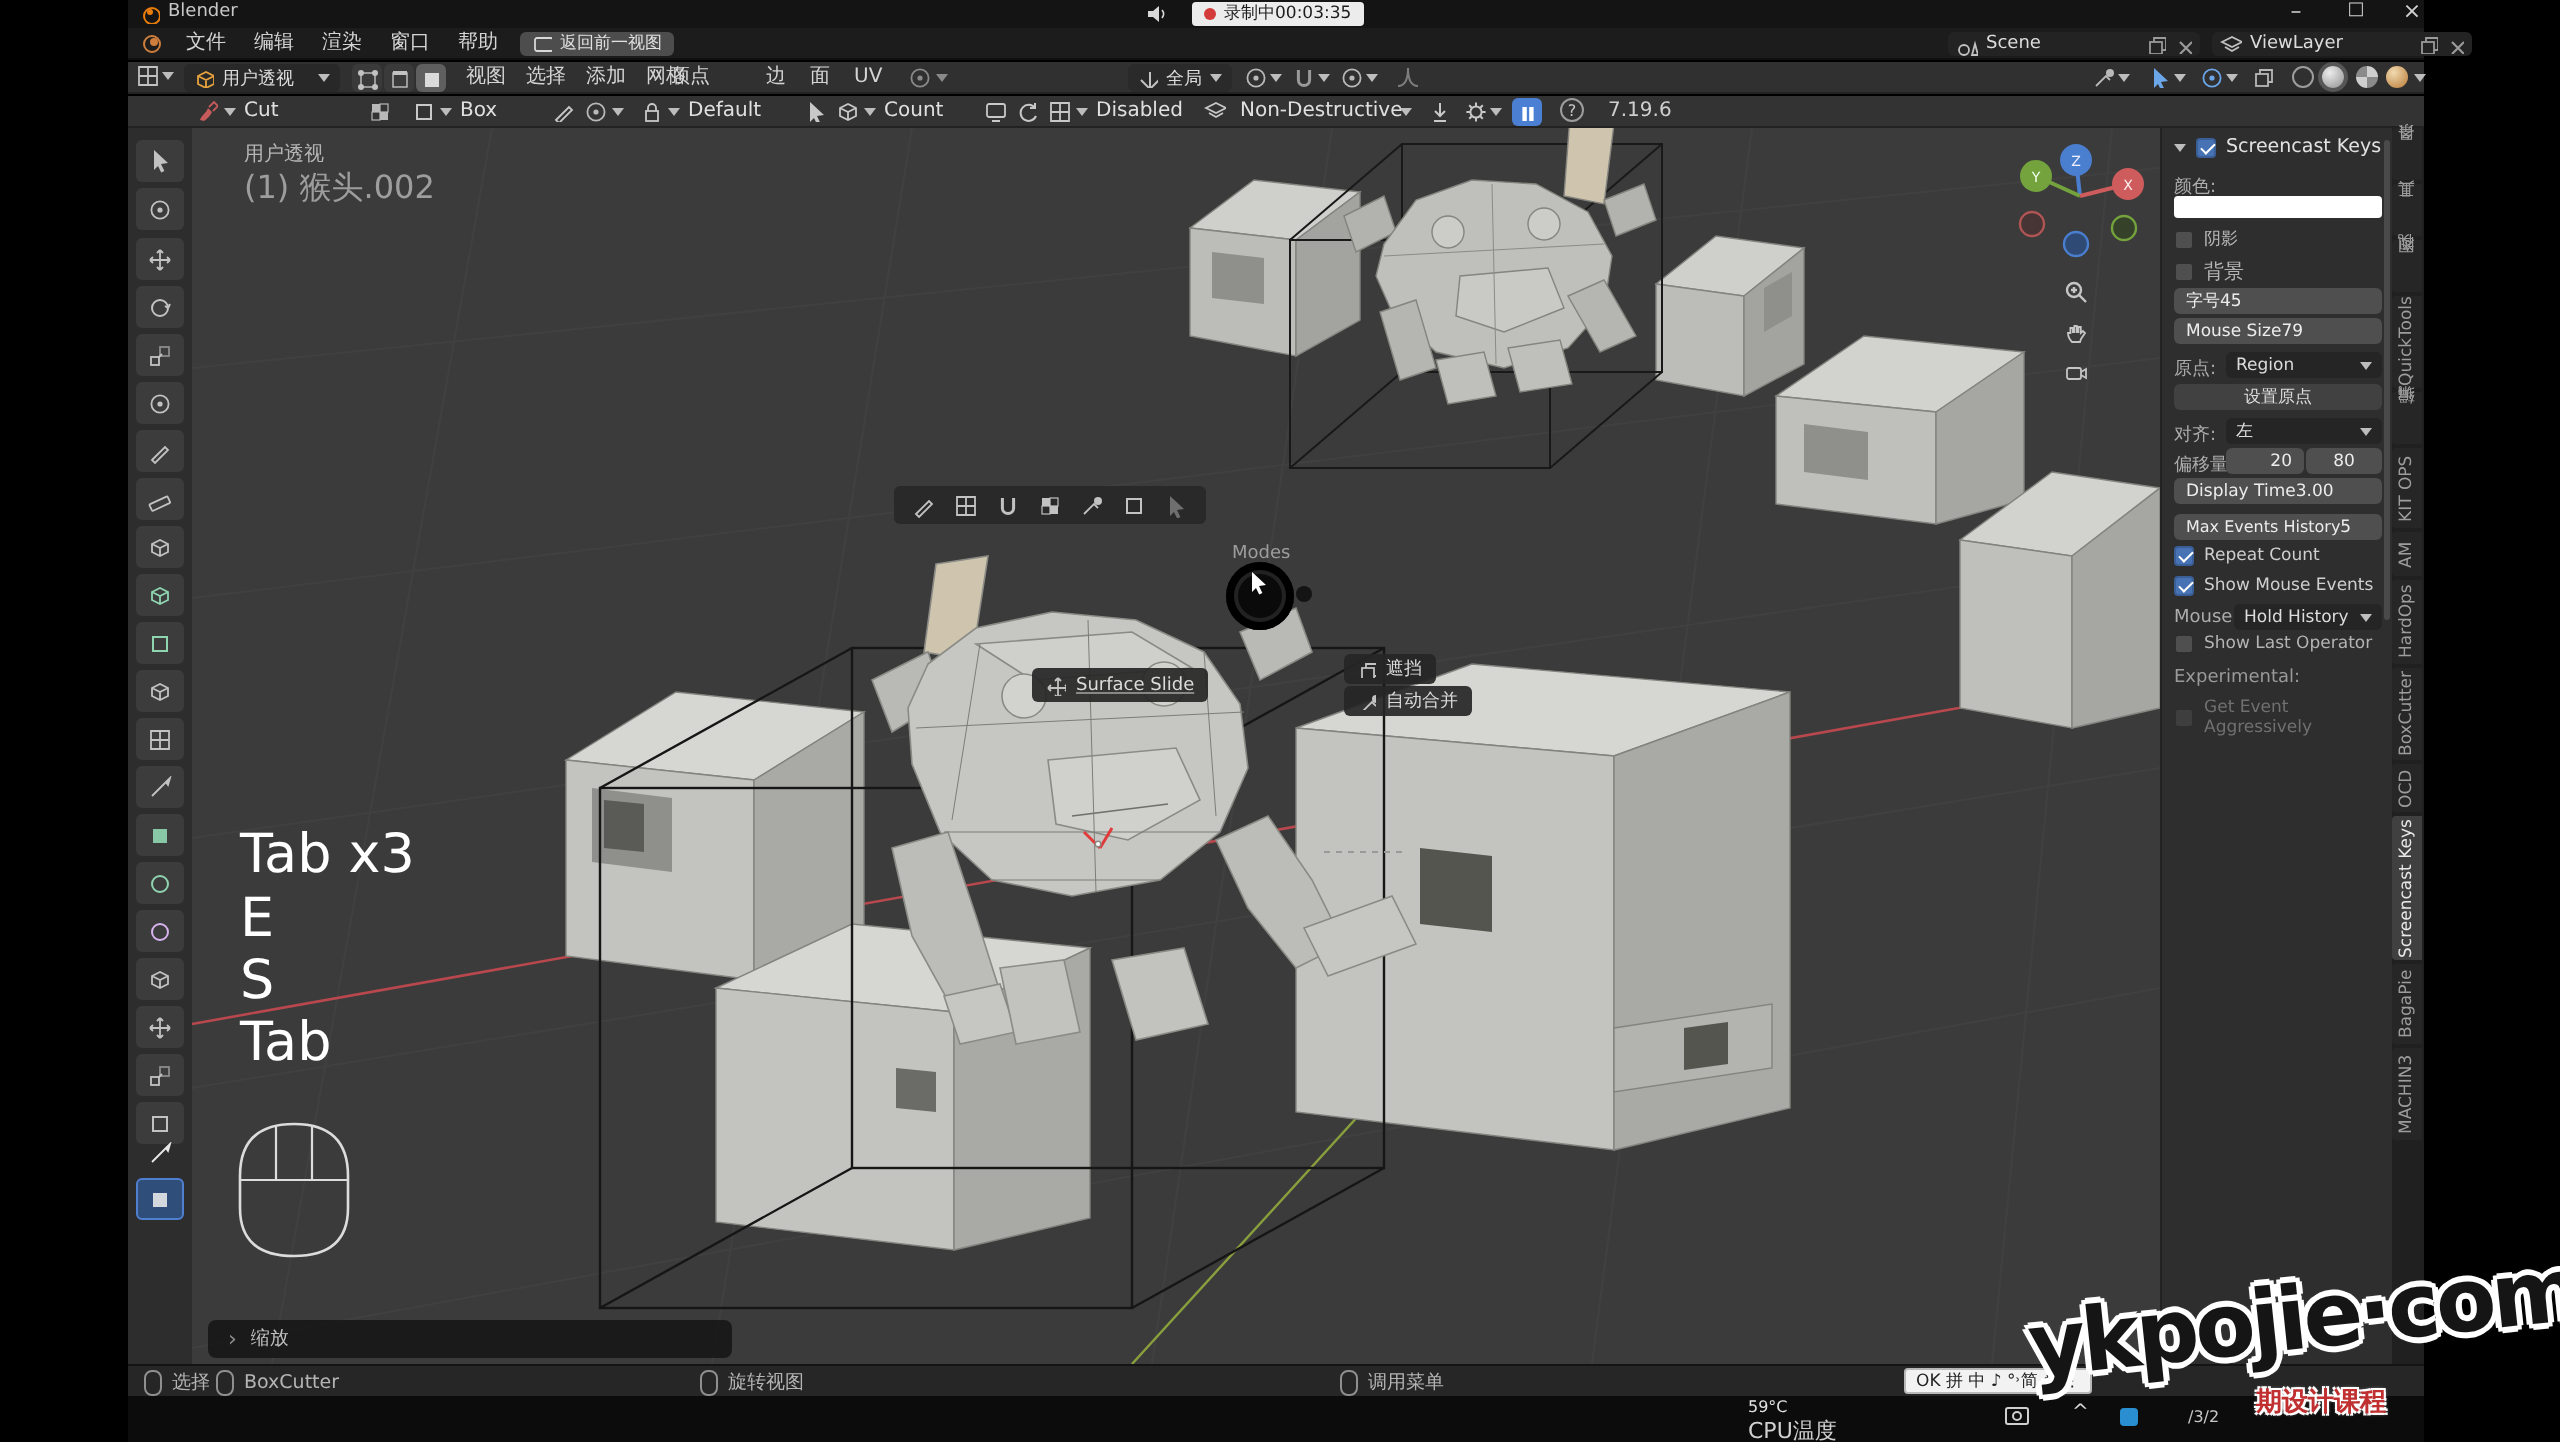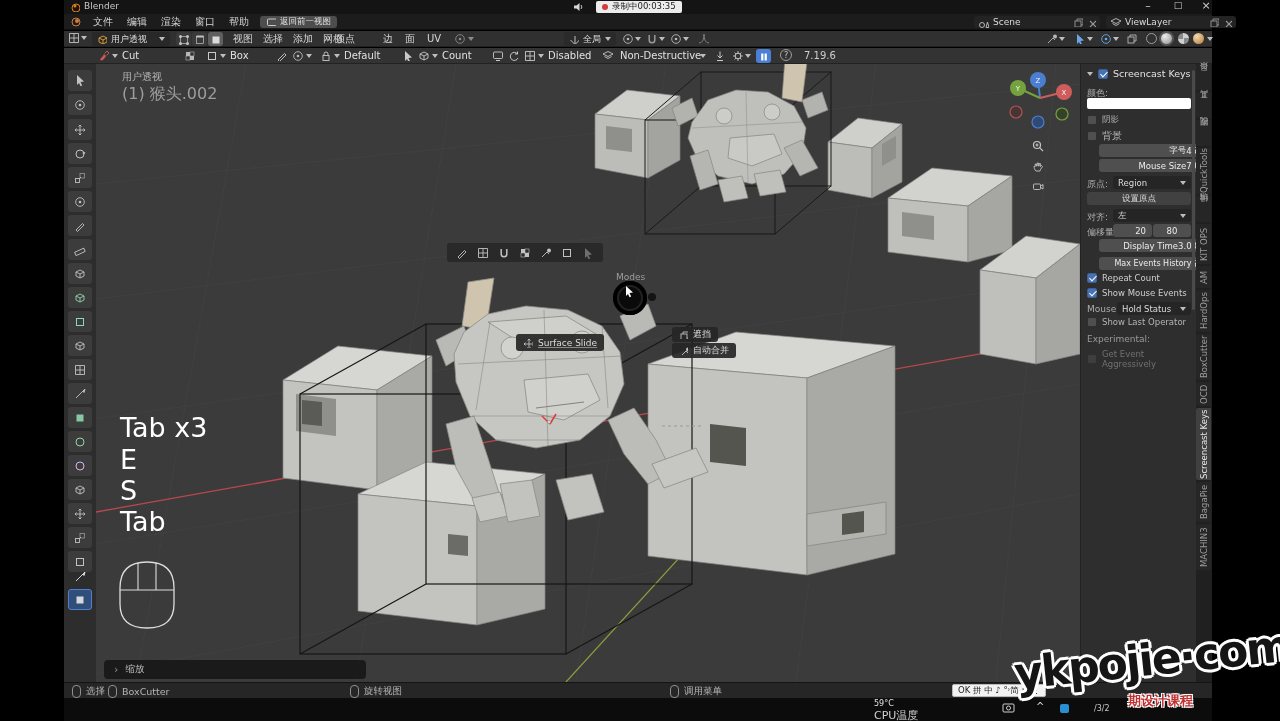--- a/index.html
+++ b/index.html
@@ -10,21 +10,21 @@
 .ic svg{display:block}
 .car{width:0;height:0;border-left:3px solid transparent;border-right:3px solid transparent;border-top:4px solid #bdbdbd;display:inline-block}
 .dd{background:#282828;border-radius:3px;display:flex;align-items:center;gap:4px;padding:0 5px;height:14px;color:#dcdcdc;font-size:9px}
 .menu-item{color:#d4d4d4;font-size:10px;padding:0 7px;line-height:16px;display:inline-block}
 .hbtn{background:#3a3a3a;border-radius:3px;display:flex;align-items:center;justify-content:center}
 .chk{width:10px;height:10px;border-radius:2px;background:#4f4f4f;border:1px solid #2e2e2e;flex:none}
 .chk.on{background:#4772b3;border-color:#3a5e96}
 .chk.on::after{content:"";display:block;width:3px;height:6px;border:solid #fff;border-width:0 1.5px 1.5px 0;transform:rotate(45deg);margin:0 0 0 3px}
 .prow{position:absolute;left:6px;width:104px;display:flex;align-items:center;gap:5px}
 .plabel{position:absolute;left:6px;color:#acacac;font-size:9px;white-space:nowrap}
-.slider{position:absolute;left:18px;width:104px;height:13px;background:#4f4f4f;border-radius:3px;display:flex;align-items:center;justify-content:flex-end;padding:0 6px;color:#ececec;font-size:8.5px;white-space:nowrap}
+.slider{position:absolute;left:6px;width:104px;height:13px;background:#4f4f4f;border-radius:3px;display:flex;align-items:center;justify-content:flex-start;padding:0 6px;color:#ececec;font-size:8.5px;white-space:nowrap}
 .pdd{position:absolute;height:13px;background:#252525;border-radius:3px;display:flex;align-items:center;justify-content:space-between;padding:0 5px;color:#dcdcdc;font-size:8.5px}
 .pbtn{position:absolute;left:6px;width:104px;height:13px;background:#414141;border-radius:3px;color:#dcdcdc;font-size:8.5px;display:flex;align-items:center;justify-content:center}
 .vtab{position:absolute;left:1196px;width:15px;background:#262626;color:#9d9d9d;font-size:8.5px;writing-mode:vertical-rl;transform:rotate(180deg);display:flex;align-items:center;justify-content:center;border-radius:0 2px 2px 0;white-space:nowrap}
 .vtab.active{background:#404040;color:#e8e8e8}
 .toolbtn{position:absolute;left:68px;width:24px;height:21px;background:#3c3c3c;border-radius:3px;display:flex;align-items:center;justify-content:center}
 .mouse-ic{width:9px;height:13px;border:1px solid #8f8f8f;border-radius:4px;position:relative;flex:none}
 .sbar-item{position:absolute;display:flex;align-items:center;gap:5px;color:#b4b4b4;font-size:9.5px;top:2px;height:12px}
 .chip{position:absolute;background:rgba(38,38,38,.92);border-radius:3px;display:flex;align-items:center;gap:5px;color:#dcdcdc;font-size:9px;padding:0 7px}
 .sphere{width:11px;height:11px;border-radius:50%;flex:none}
 </style>
@@ -913,21 +913,21 @@
   <div class="prow" style="top:209px">
       <span class="chk on"></span>
       <span style="color:#cfcfcf;font-size:8.5px">Repeat Count</span>
     </div>
   <div class="prow" style="top:224px">
       <span class="chk on"></span>
       <span style="color:#cfcfcf;font-size:8.5px">Show Mouse Events</span>
     </div>
   <div class="plabel" style="top:240px">Mouse</div>
   <div class="pdd" style="left:36px;top:238px;width:74px">
-      <span>Hold Status</span>
+      <span>Hold History</span>
       <span class="car"></span>
     </div>
   <div class="prow" style="top:253px">
       <span class="chk"></span>
       <span style="color:#b4b4b4;font-size:8.5px">Show Last Operator</span>
     </div>
   <div class="plabel" style="top:270px;color:#9a9a9a">Experimental:</div>
   <div class="prow" style="top:285px">
       <span class="chk" style="opacity:.5"></span>
       <span style="color:#707070;font-size:8.5px">Get Event Aggressively</span>

